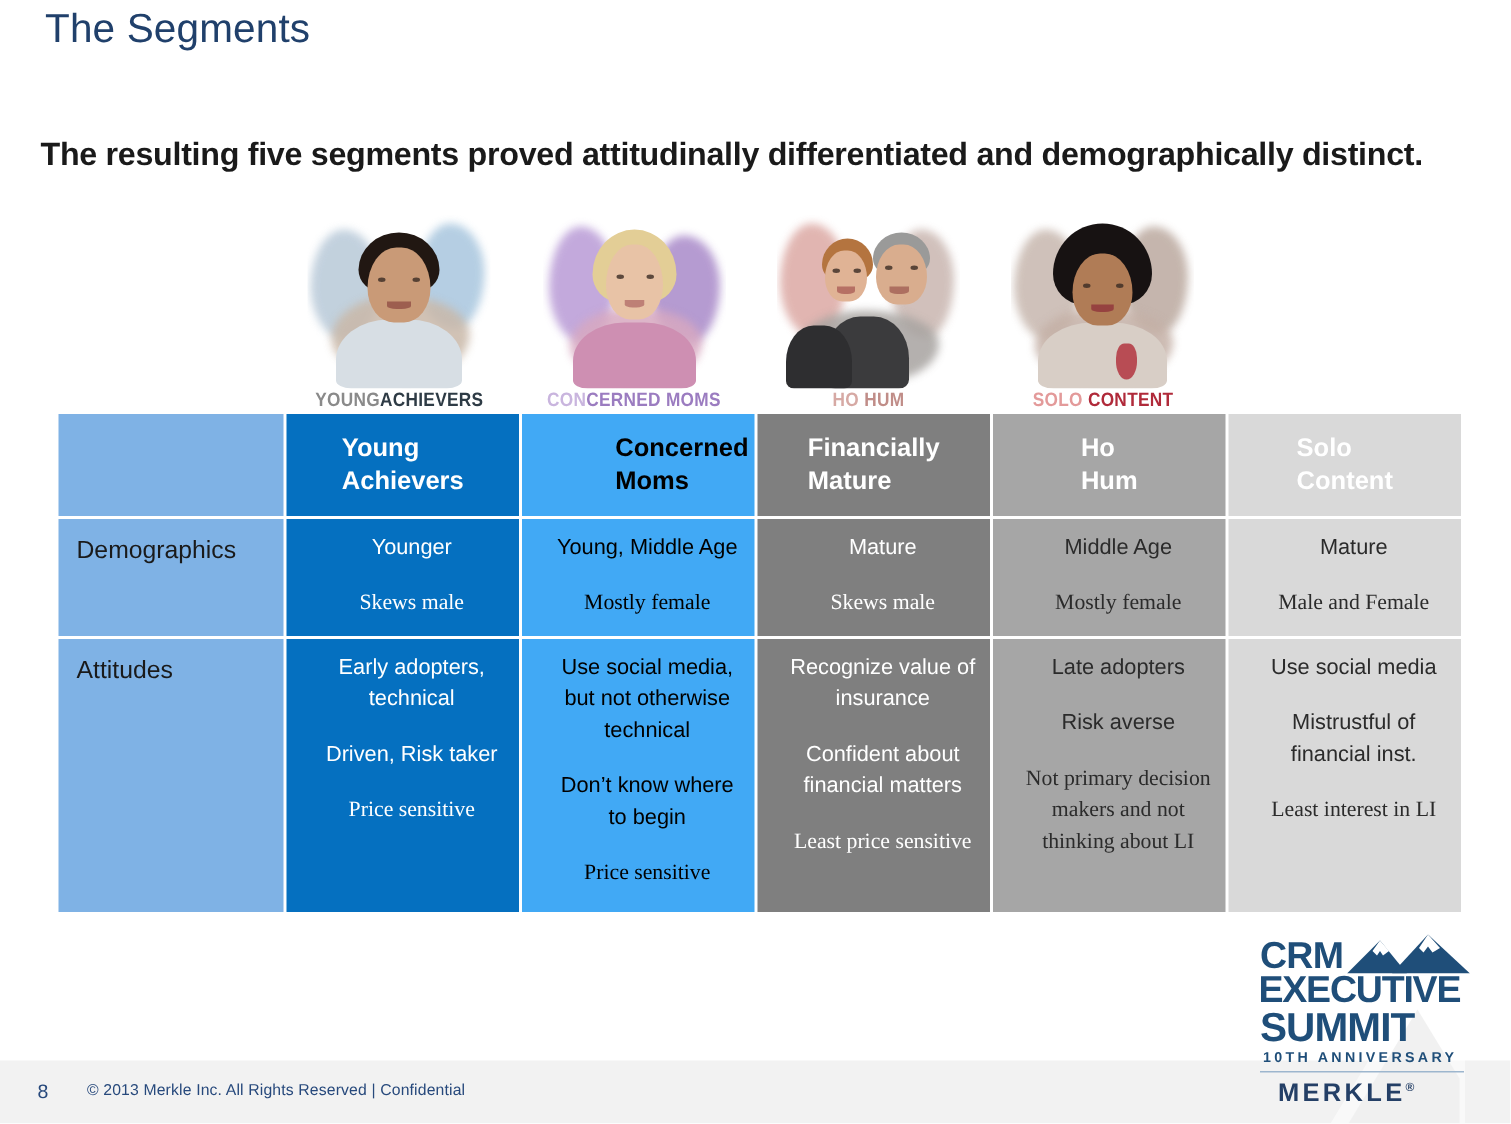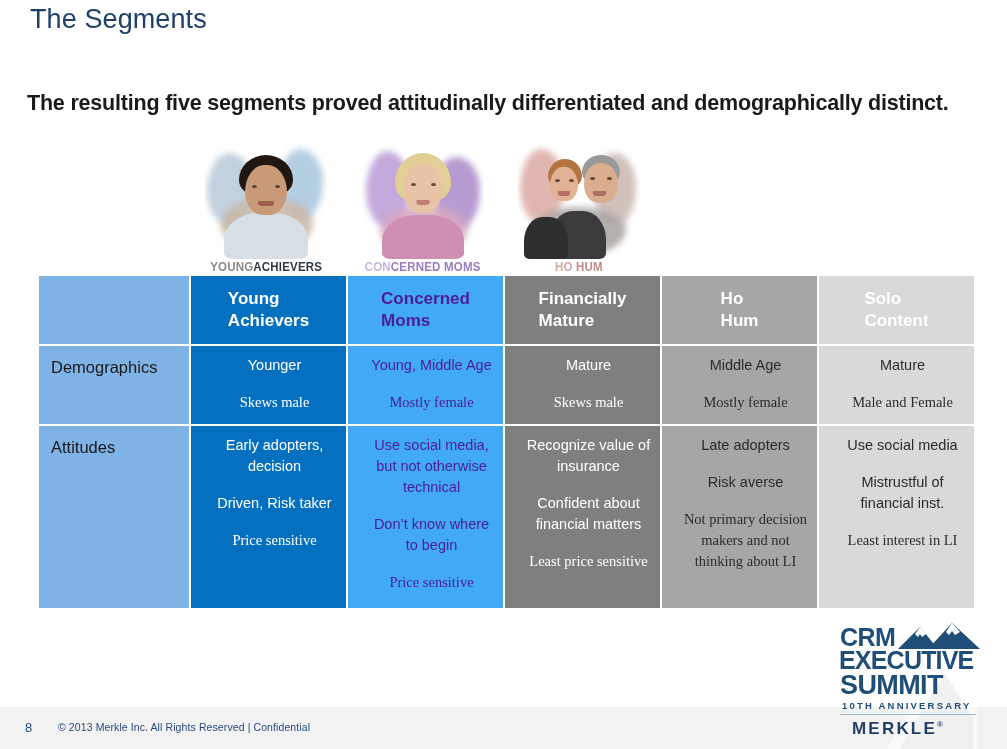--- a/index.html
+++ b/index.html
@@ -163,21 +163,21 @@
     font-size: 16.5px;
     color: #1a1a1a;
     text-align: left;
     padding: 10px 0 0 12px;
     font-weight: 400;
   }
 
   
   .c-label { background: #7FB2E5; }
   .c-ya    { background: #0570C0; color: #fff; }
-  .c-cm    { background: #41A9F5; color: #4c1d95; }
+  .c-cm    { background: #41A9F5; color: #000000; justify-content: flex-end; }
   .c-fm    { background: #7F7F7F; color: #ffffff; }
   .c-hh    { background: #A6A6A6; color: #2b2b2b; }
   .c-sc    { background: #D9D9D9; color: #2b2b2b; }
   .hdr.c-hh, .hdr.c-sc { color: #ffffff; }
 
   .h-demo { height: 78px; }
   .h-att  { height: 182px; }
 
   .cell p { margin: 0 0 16px 0; }
   .cell p:last-child { margin-bottom: 0; font-family: Liberation Serif, serif; }
@@ -341,20 +341,37 @@
       <div class="eye" style="left:72px; top:34px;"></div>
       <div class="eye" style="left:89px; top:34px;"></div>
       <div class="mouth" style="left:40px;transform:none;top:48px; width:12px; background:#a85a54;"></div>
       <div class="mouth" style="left:75px;transform:none;top:48px; width:13px; background:#9d5b50;"></div>
     </div>
     <div class="portrait-caption">
       <span class="cap-a" style="color:#D6A9A4">HO </span><span class="cap-b" style="color:#C08D88">HUM</span>
     </div>
   </div>
 
+  <div class="portrait-cell">
+    <div class="portrait-art">
+      <div class="wash" style="left:2px;  top:10px; width:44px; height:74px; background:#C7B7AE;"></div>
+      <div class="wash" style="left:74px; top:8px;  width:44px; height:72px; background:#BBA99F;"></div>
+      <div class="wash" style="left:16px; top:62px; width:92px; height:50px; background:#C4B0A6;"></div>
+      <div class="torso" style="width:86px; height:44px; background:#D8CEC6;"></div>
+      <div class="hair" style="top:6px;  width:66px; height:54px; background:#171212;"></div>
+      <div class="face" style="top:26px; width:40px; height:48px; background:#B07C56;"></div>
+      <div class="eye" style="left:48px; top:46px;"></div>
+      <div class="eye" style="left:70px; top:46px;"></div>
+      <div class="mouth" style="top:60px; width:15px; background:#8e2f3a;"></div>
+      <div style="position:absolute;left:70px;top:86px;width:14px;height:24px;border-radius:40% 40% 50% 50%;background:#B3353F;opacity:.85;"></div>
+    </div>
+    <div class="portrait-caption">
+      <span class="cap-a" style="color:#E39A9A">SOLO </span><span class="cap-b" style="color:#B02A3A">CONTENT</span>
+    </div>
+  </div>
 
 </div>
 
 <table class="seg-table">
   <colgroup>
     <col class="col-label">
       <col class="col-seg">
       <col class="col-seg">
     <col class="col-seg">
       <col class="col-seg">
@@ -443,21 +460,21 @@
         </div>
       </td>
     </tr>
 
     <tr>
       <td>
         <div class="cell row-label c-label h-att">Attitudes</div>
       </td>
       <td>
         <div class="cell c-ya h-att">
-          <p>Early adopters, decision</p>
+          <p>Early adopters, technical</p>
           <p>Driven, Risk taker</p>
           <p>Price sensitive</p>
         </div>
       </td>
       <td>
         <div class="cell c-cm h-att">
           <p>Use social media, but not otherwise technical</p>
           <p>Don’t know where to begin</p>
           <p>Price sensitive</p>
         </div>

